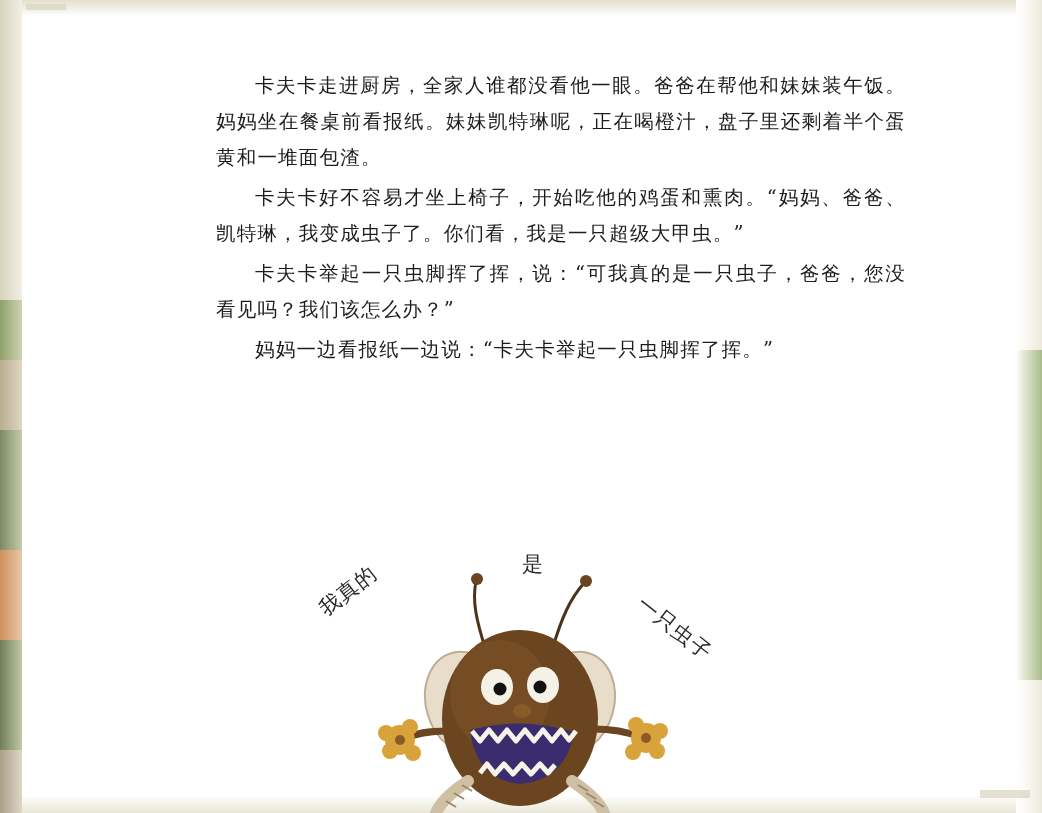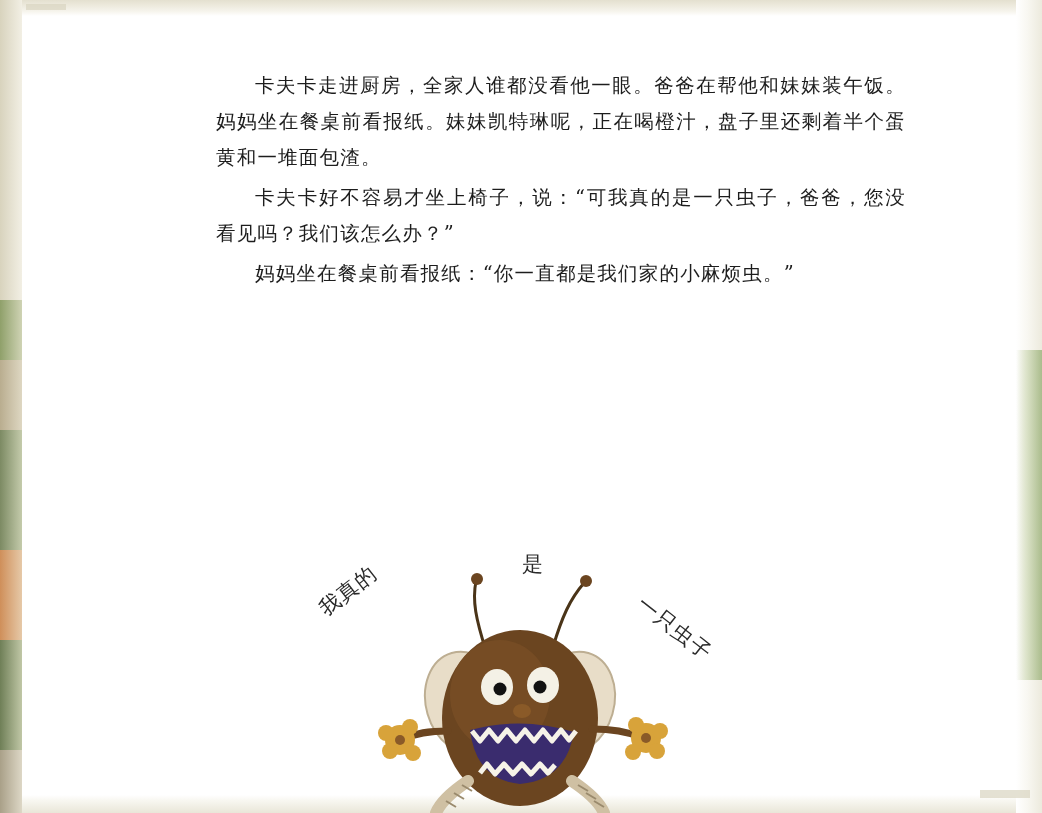--- a/index.html
+++ b/index.html
@@ -131,22 +131,23 @@
 
   <div class="edge-right">
     <div class="g1"></div>
   </div>
 
   <div class="corner-speck" style="left:26px;top:4px;width:40px;height:6px;"></div>
   <div class="corner-speck" style="left:980px;top:790px;width:50px;height:8px;"></div>
 
   <div class="text-block">
     <p class="para">卡夫卡走进厨房，全家人谁都没看他一眼。爸爸在帮他和妹妹装午饭。妈妈坐在餐桌前看报纸。妹妹凯特琳呢，正在喝橙汁，盘子里还剩着半个蛋黄和一堆面包渣。</p>
-    <p class="para">卡夫卡好不容易才坐上椅子，说：“可我真的是一只虫子，爸爸，您没看见吗？我们该怎么办？”</p>
-    <p class="para">妈妈坐在餐桌前看报纸：“你一直都是我们家的小麻烦虫。”</p>
+    <p class="para">卡夫卡好不容易才坐上椅子，开始吃他的鸡蛋和熏肉。“妈妈、爸爸、凯特琳，我变成虫子了。你们看，我是一只超级大甲虫。”</p>
+    <p class="para">卡夫卡举起一只虫脚挥了挥，说：“可我真的是一只虫子，爸爸，您没看见吗？我们该怎么办？”</p>
+    <p class="para">妈妈一边看报纸一边说：“卡夫卡举起一只虫脚挥了挥。”</p>
   </div>
 
   <div class="illus">
 
     <span class="hand-word w-left">我真的</span>
     <span class="hand-word w-mid">是</span>
     <span class="hand-word w-right">一只虫子</span>
 
     <svg class="bug-svg" width="450" height="278" viewBox="0 0 450 278">
 

